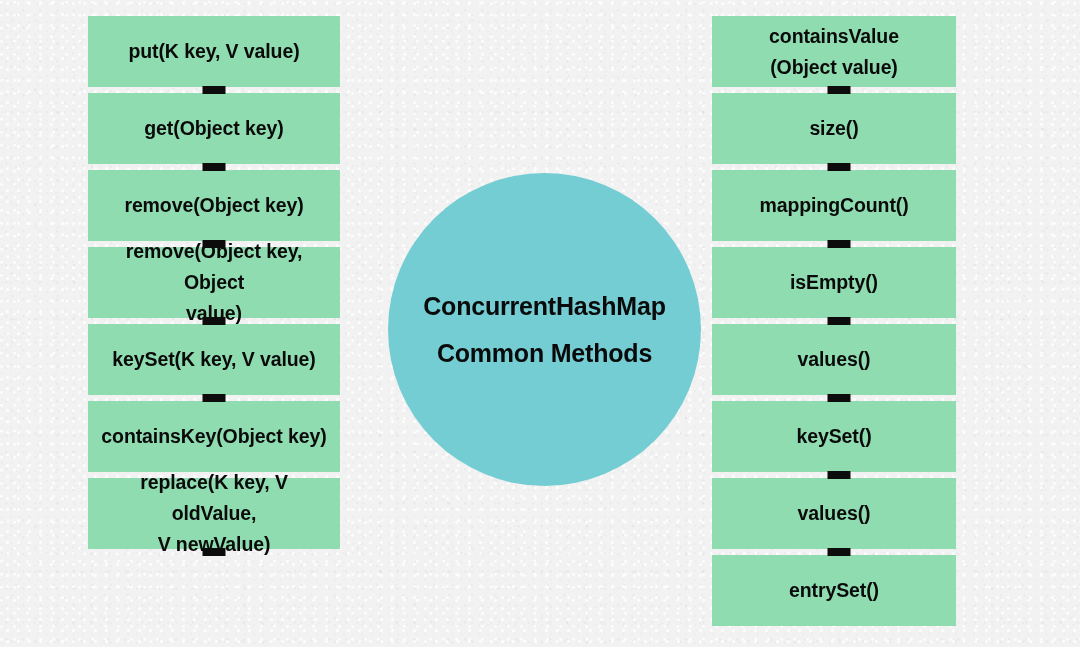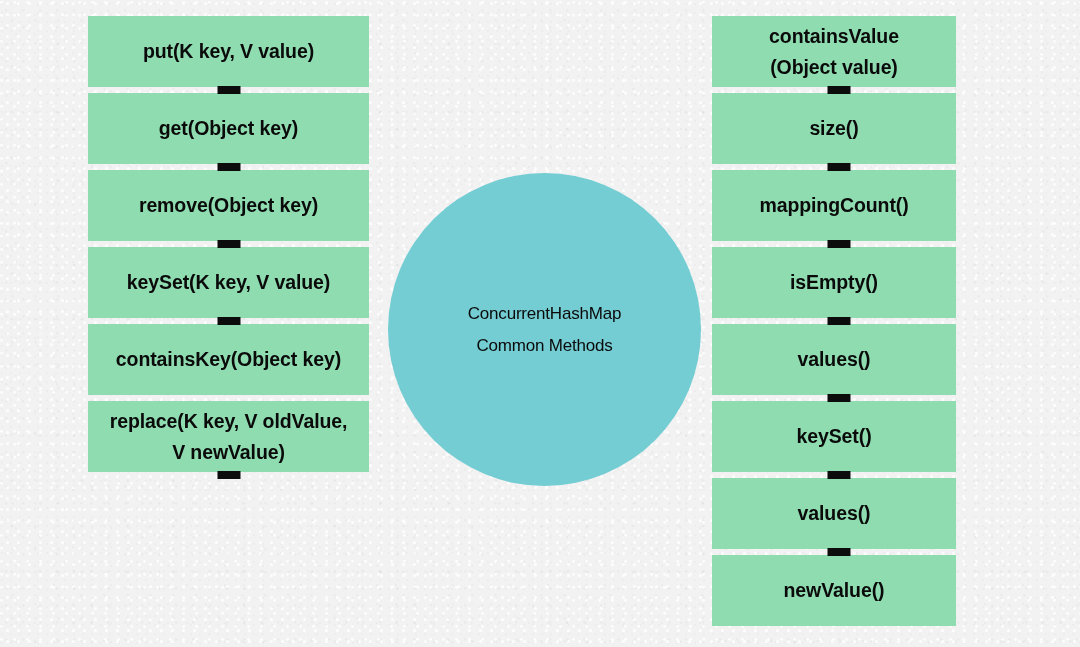--- a/index.html
+++ b/index.html
@@ -39,21 +39,21 @@
   #diagram {
     position: absolute;
     inset: 0;
     z-index: 1;
   }
 
   
   .column {
     position: absolute;
     top: 16px;
-    width: 281px;
+    width: 252px;
     display: flex;
     flex-direction: column;
     gap: 6px;
   }
   #left-column  { left: 88px; }
   #right-column { left: 712px; width: 244px; justify-content: space-between; }
 
   
   .method-box {
     position: relative;
@@ -99,22 +99,22 @@
     background: #74cdd3;
     display: flex;
     flex-direction: column;
     align-items: center;
     justify-content: center;
     text-align: center;
     z-index: 2;
   }
 
   #center-hub .hub-line {
-    font-size: 17px;
-    font-weight: normal;
+    font-size: 25px;
+    font-weight: bold;
     color: #0a0a0a;
     line-height: 1.85;
     letter-spacing: -0.2px;
   }
 </style>
 </head>
 <body>
 
 <div id="paper-grain"></div>
 
@@ -131,20 +131,25 @@
     <div class="method-box">
       <span class="method-label">get(Object key)</span>
       <span class="connector"></span>
     </div>
 
     <div class="method-box">
       <span class="method-label">remove(Object key)</span>
       <span class="connector"></span>
     </div>
 
+    <div class="method-box">
+      <span class="method-label">remove(Object key, Object
+value)</span>
+      <span class="connector"></span>
+    </div>
 
     <div class="method-box">
       <span class="method-label">keySet(K key, V value)</span>
       <span class="connector"></span>
     </div>
 
     <div class="method-box">
       <span class="method-label">containsKey(Object key)</span>
     </div>
 
@@ -193,18 +198,18 @@
       <span class="method-label">keySet()</span>
       <span class="connector"></span>
     </div>
 
     <div class="method-box">
       <span class="method-label">values()</span>
       <span class="connector"></span>
     </div>
 
     <div class="method-box">
-      <span class="method-label">newValue()</span>
+      <span class="method-label">entrySet()</span>
     </div>
 
   </div>
 
 </div>
 
 </body></html>

